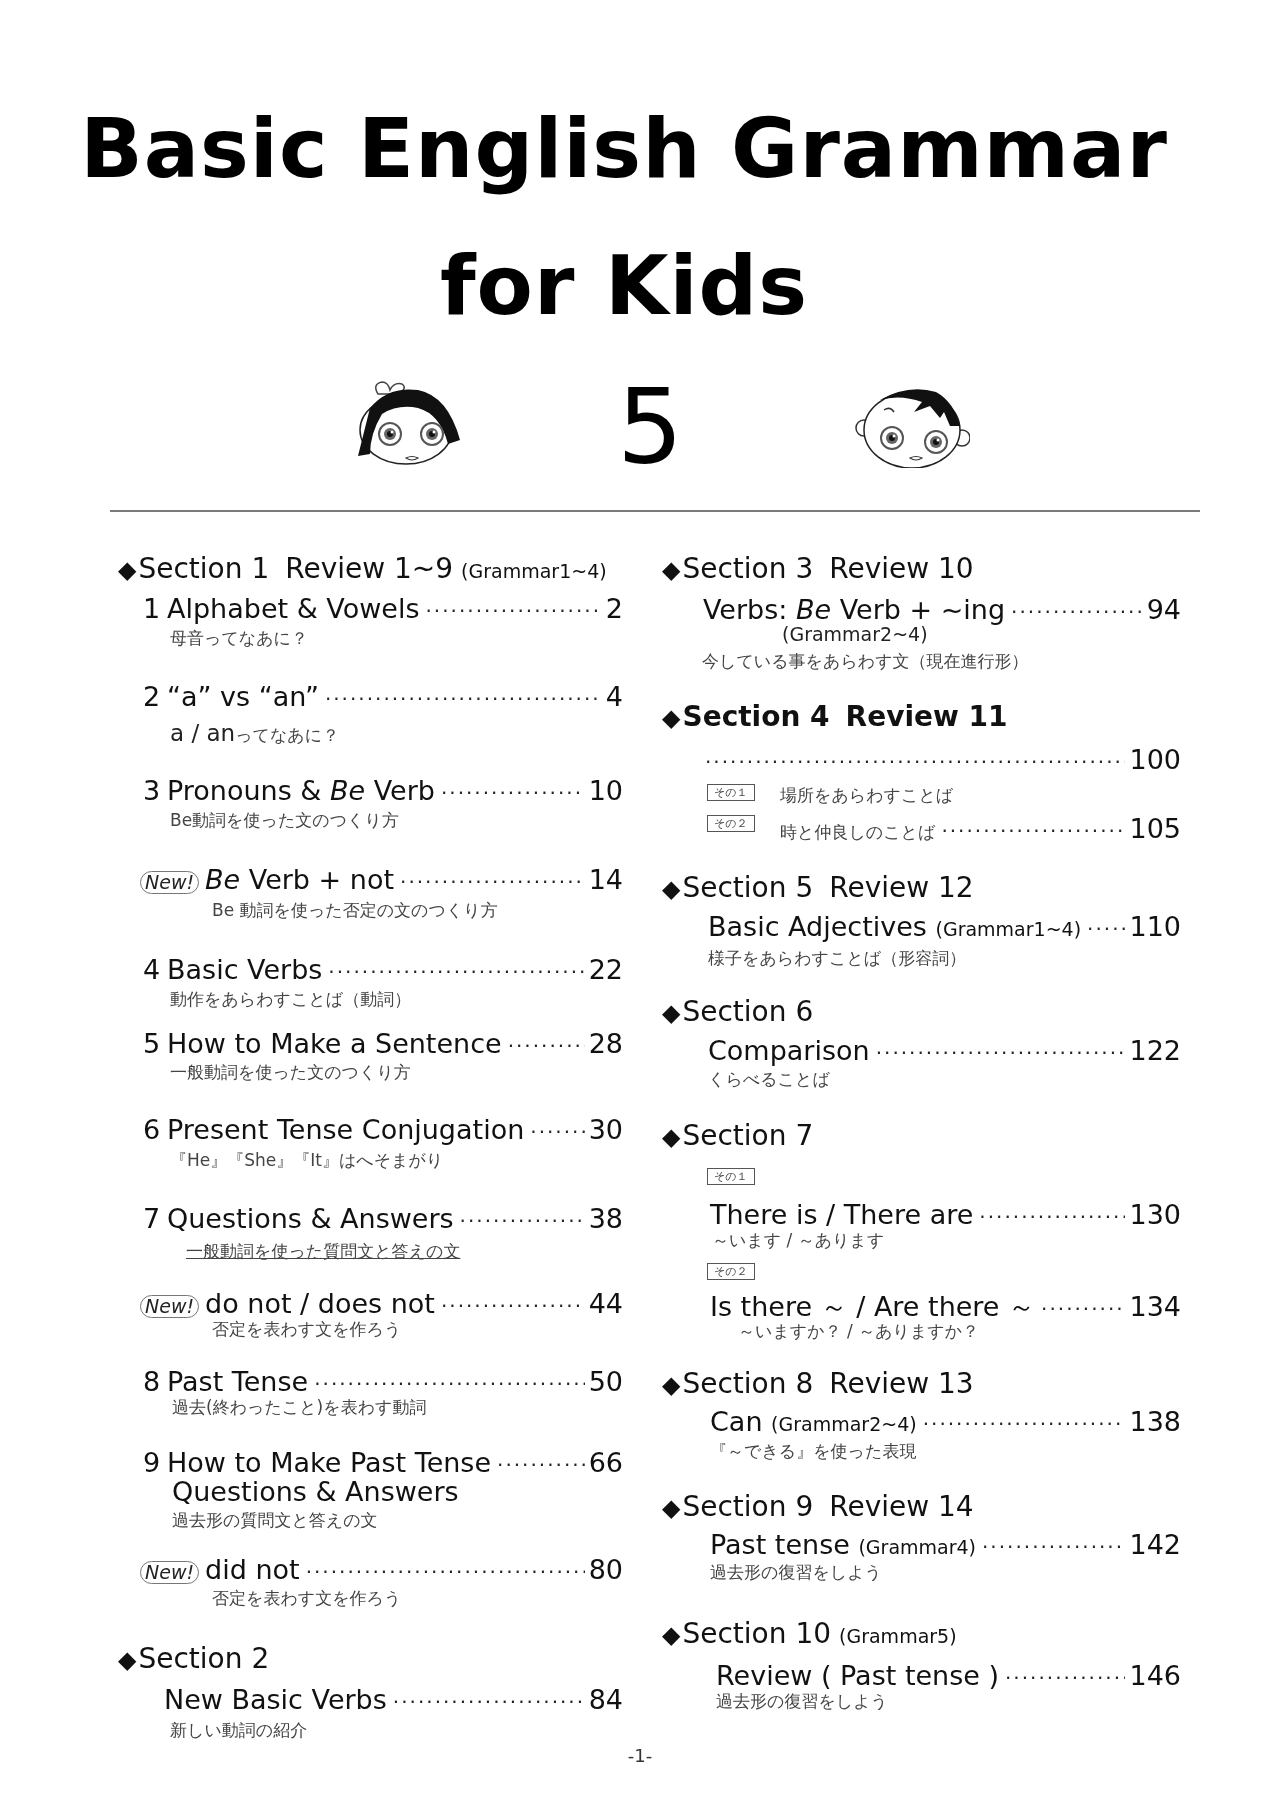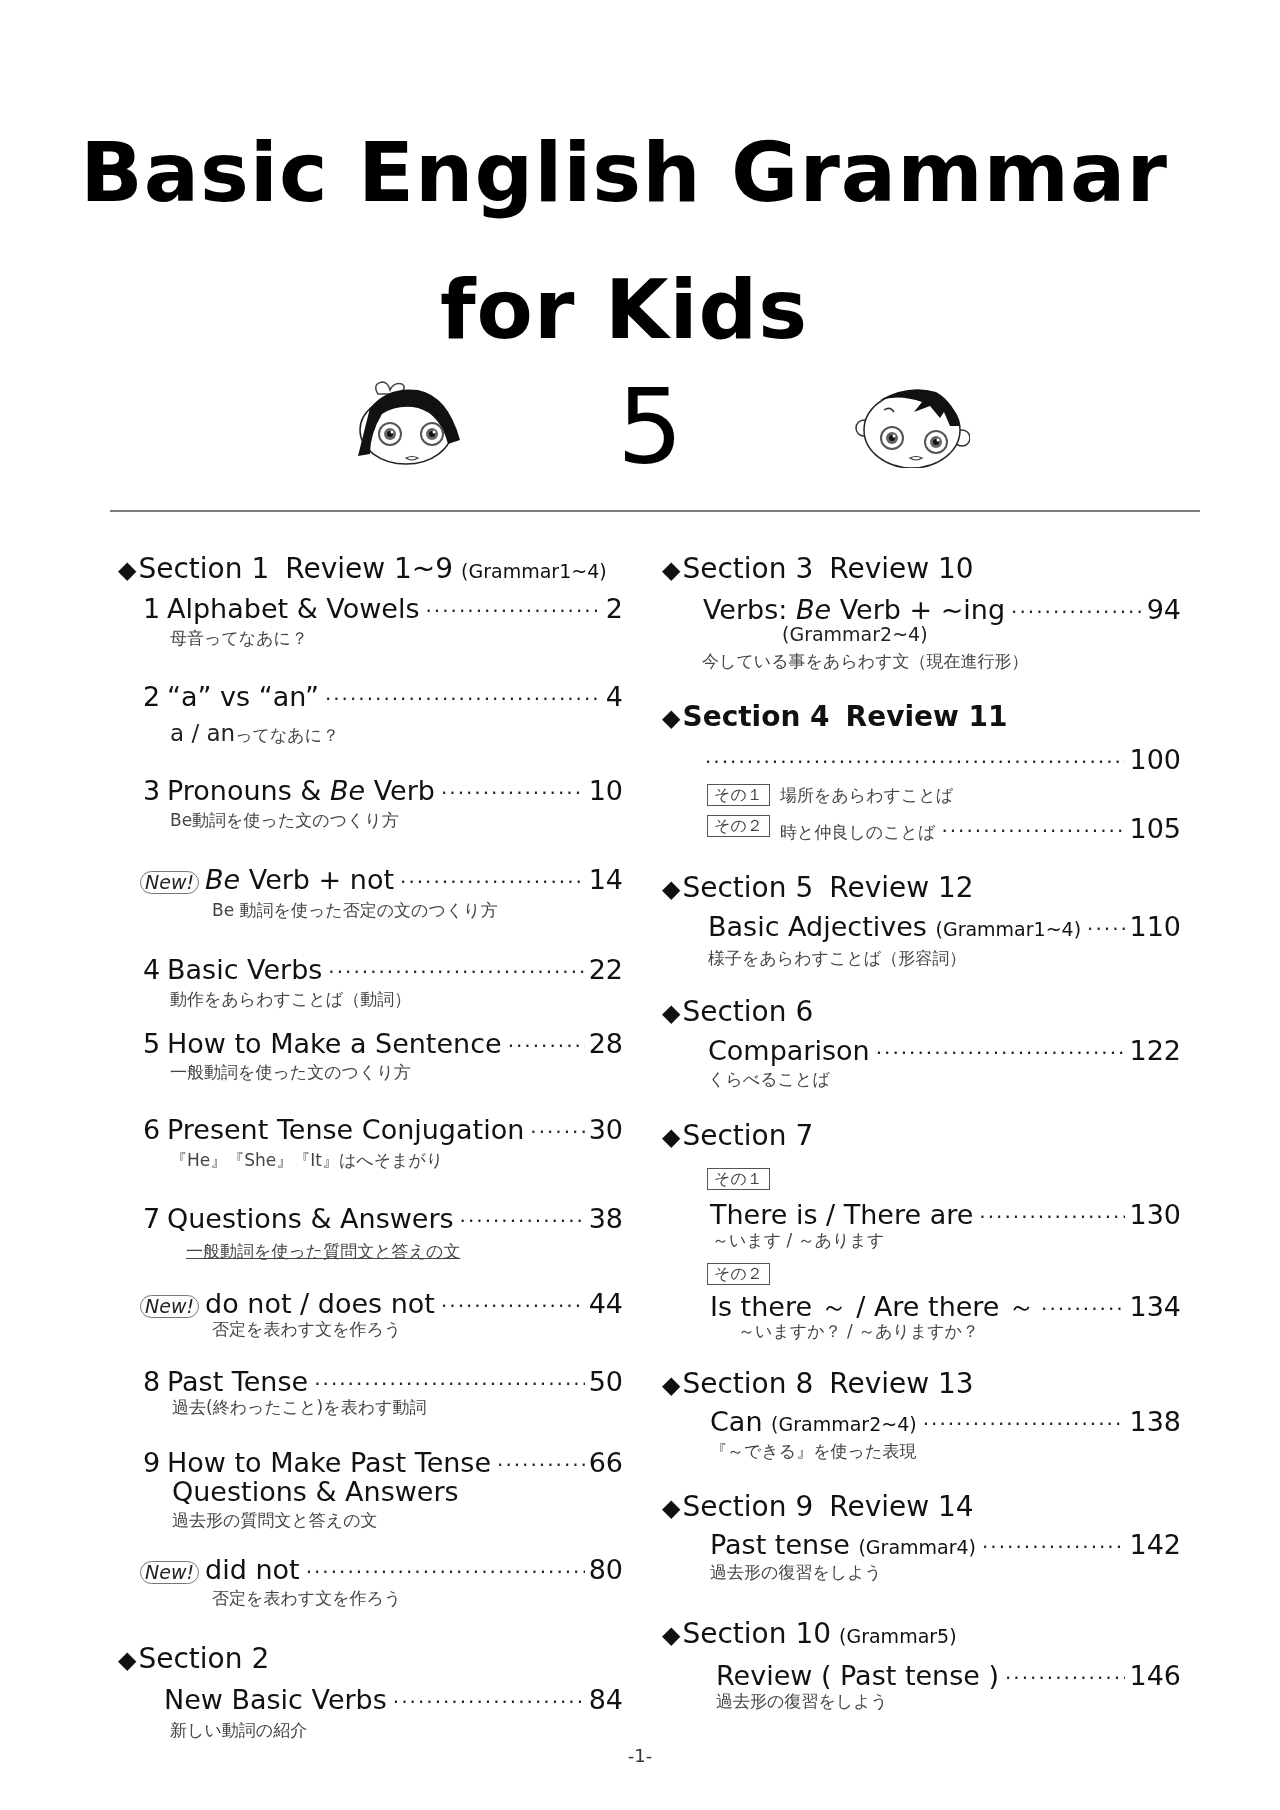--- a/index.html
+++ b/index.html
@@ -1,20 +1,20 @@
 <!DOCTYPE html>
 <html><head>
 <meta charset="utf-8">
 <style>
   html, body { margin: 0; padding: 0; background: #ffffff; }
   body { width: 1280px; height: 1810px; position: relative; overflow: hidden;
          font-family: "DejaVu Sans", sans-serif; color: #111; }
   .title { position: absolute; left: 0; width: 1248px; text-align: center;
            font-family: "DejaVu Sans", sans-serif; font-weight: bold; color: #000;
-           font-size: 82px; letter-spacing: 1px; line-height: 1; margin-top: 24px; }
+           font-size: 82px; letter-spacing: 1px; line-height: 1; }
   .vol { position: absolute; left: 600px; width: 100px; text-align: center;
          font-family: "DejaVu Sans", sans-serif; font-size: 104px; line-height: 1; color: #000; }
   .face { position: absolute; }
   .rule { position: absolute; left: 110px; top: 510px; width: 1090px; height: 2px; background: #7a7a7a; }
 
   .row { position: absolute; display: flex; align-items: baseline; white-space: nowrap;
          font-family: "DejaVu Sans", sans-serif; font-size: 27px; color: #111; line-height: 1; }
   .row .num { width: 24px; text-align: left; }
   .row .lbl { padding-right: 6px; }
   .row .dots { flex: 1; overflow: hidden; color: #222; letter-spacing: 2px; font-size: 20px; }
@@ -27,21 +27,21 @@
          font-size: 28px; color: #111; line-height: 1; }
   .sec .dia { font-size: 24px; margin-right: 2px; }
   .sec .rev { margin-left: 16px; }
   .sec .gram { font-size: 19px; margin-left: 8px; }
 
   .sub { position: absolute; white-space: nowrap; font-family: "DejaVu Sans", sans-serif;
          font-size: 17px; color: #444; line-height: 1; }
   .sub.en { font-size: 23px; color: #222; }
   .new { display: inline-block; border: 1.5px solid #777; border-radius: 12px;
          font-size: 19px; font-style: italic; padding: 1px 4px; margin-right: 6px; color: #222; }
-  .box { position: absolute; border: 1.5px solid #555; font-size: 16px; color: #444;
+  .box { position: absolute; border: 1.5px solid #555; font-size: 11px; color: #444;
          padding: 2px 6px; line-height: 1; white-space: nowrap; font-family: "DejaVu Sans", sans-serif; }
   .page-num { position: absolute; left: 0; width: 1280px; top: 1745px; text-align: center;
               font-size: 18px; color: #333; }
 </style>
 </head>
 <body>
 
 <div class="title" style="top:108px;">Basic English Grammar</div>
 <div class="title" style="top:245px;">for Kids</div>
 

